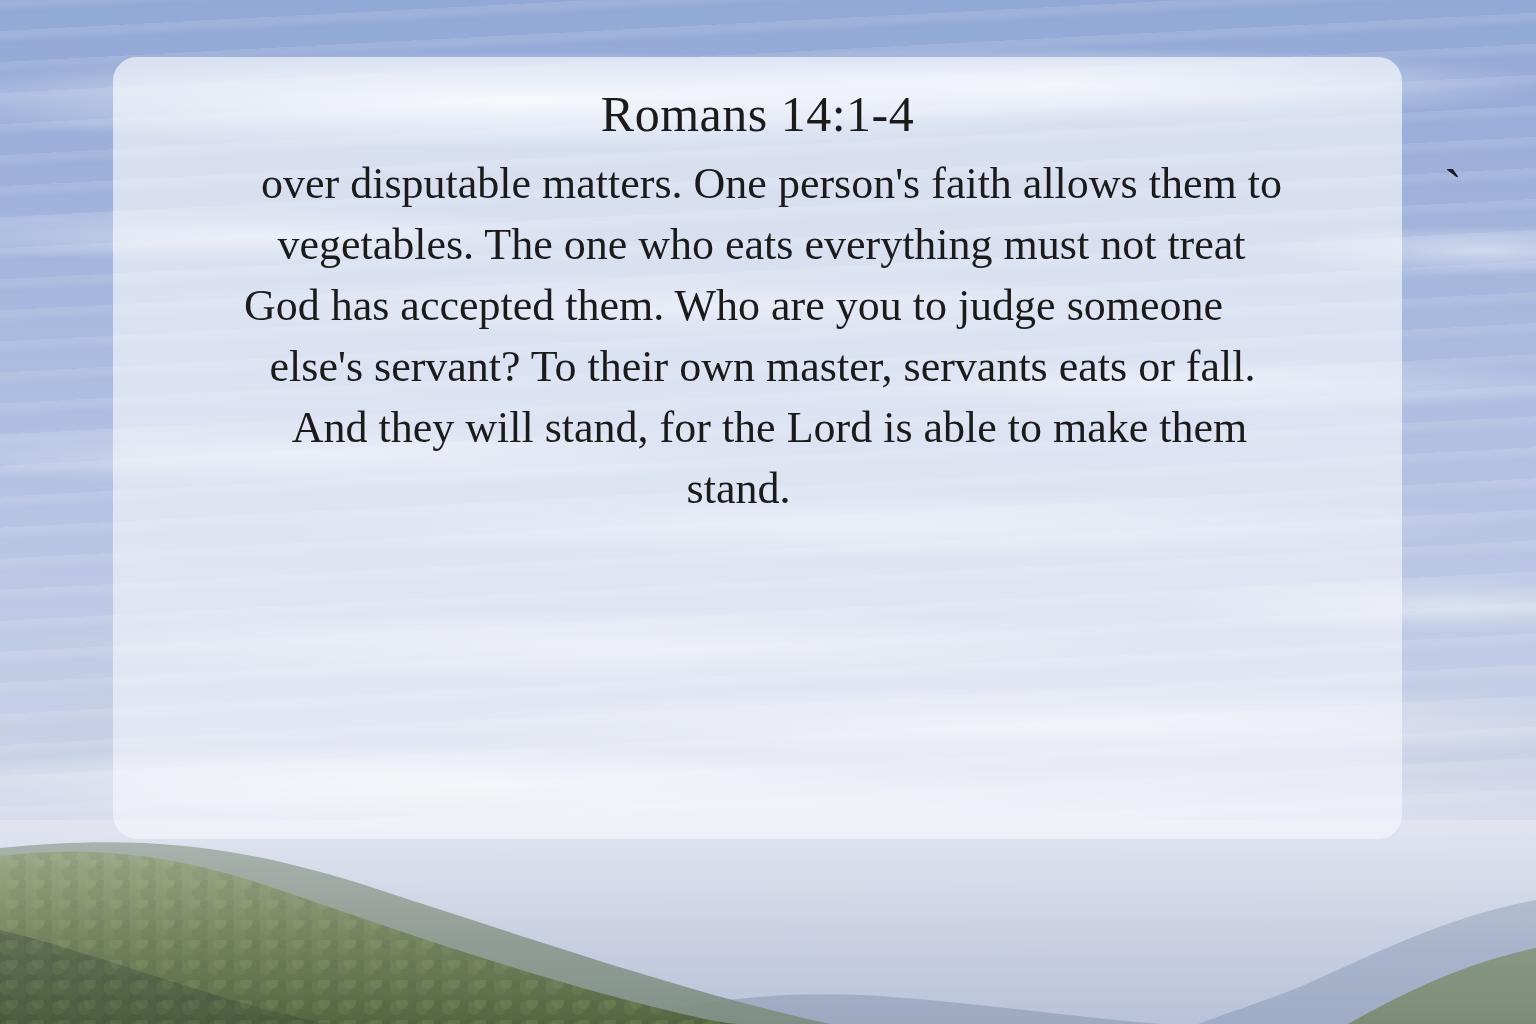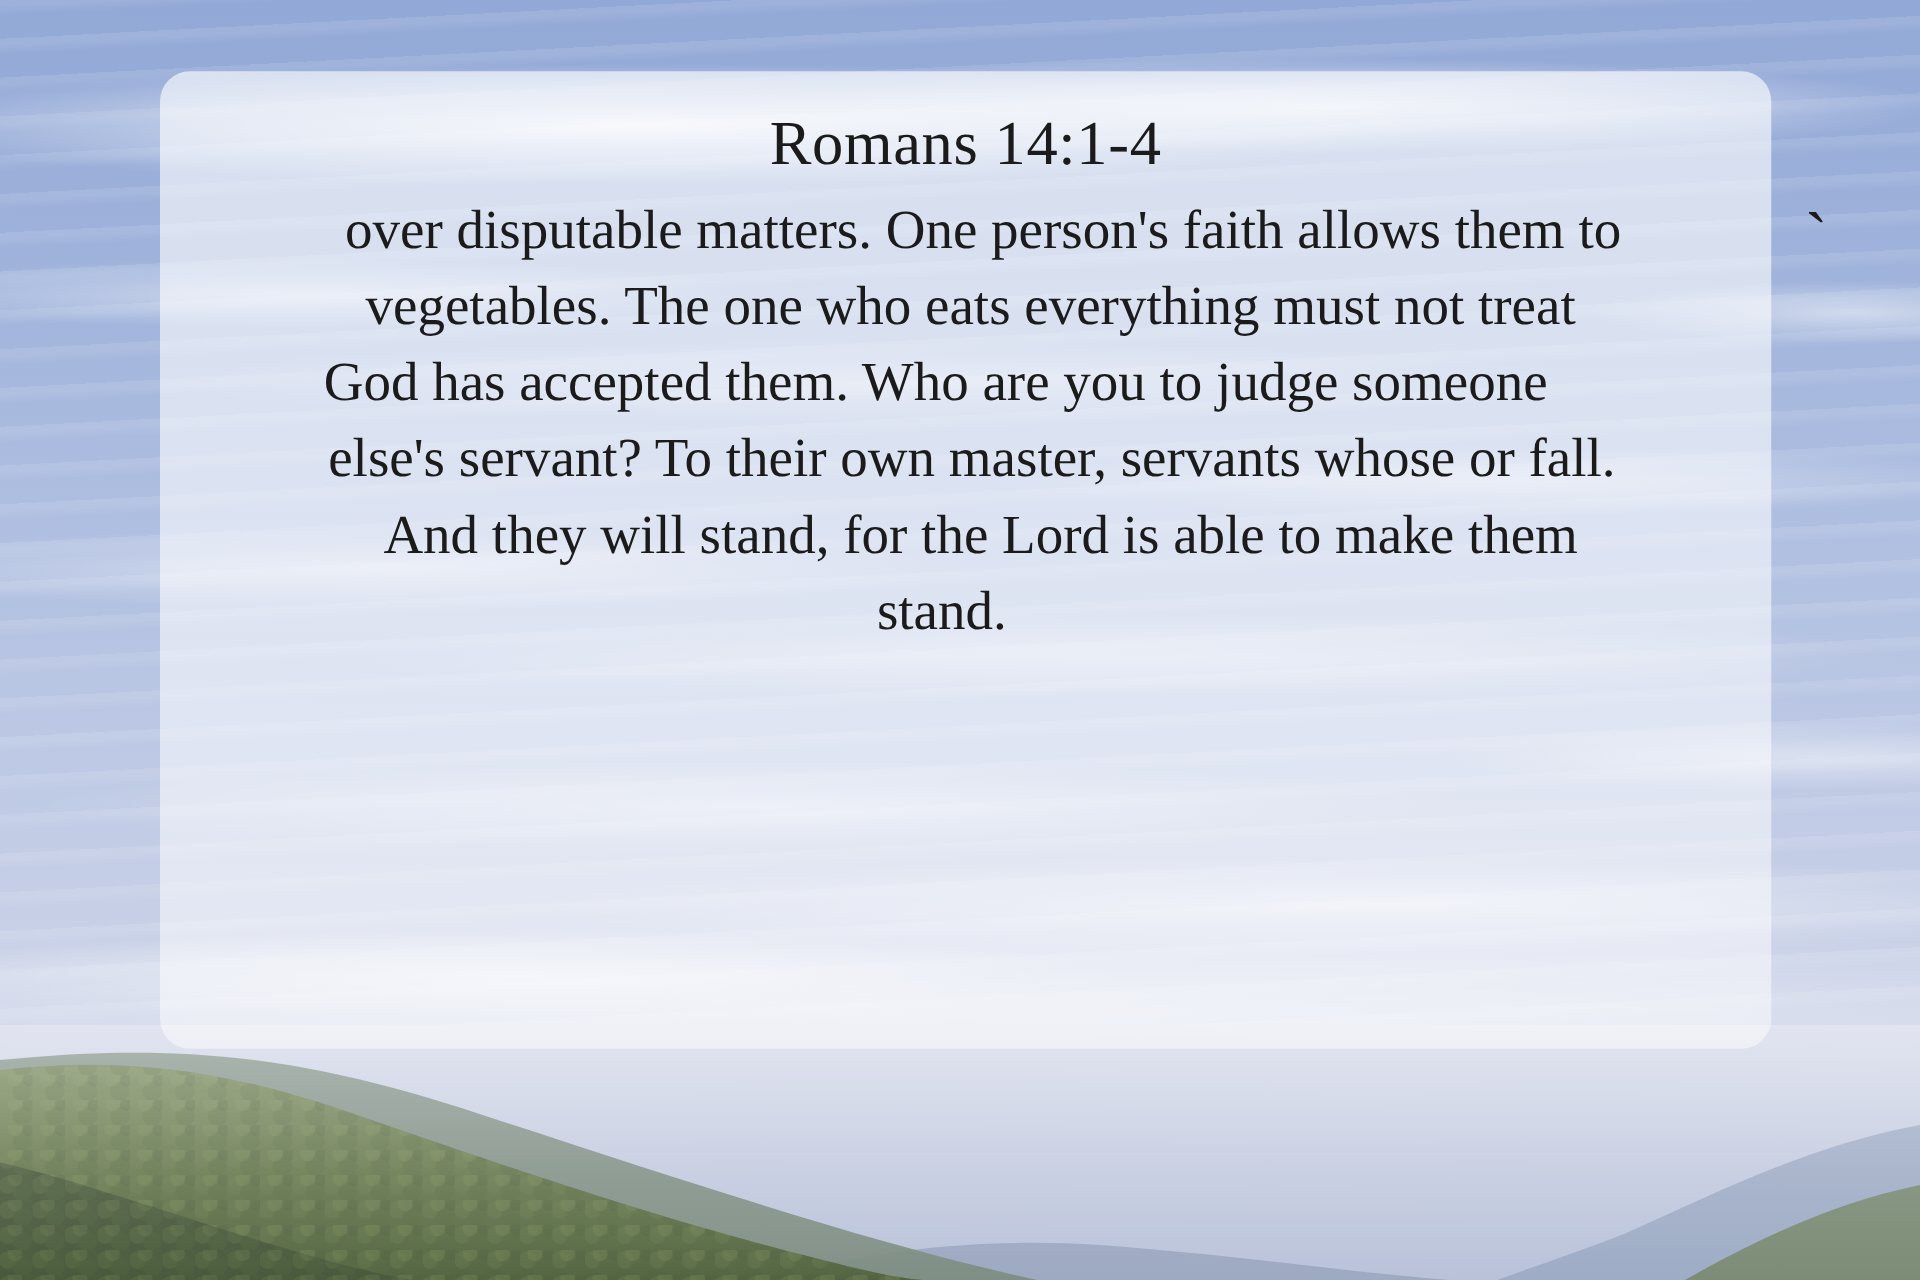--- a/index.html
+++ b/index.html
@@ -31,21 +31,21 @@
         rgba(255,255,255,0) 13px, rgba(255,255,255,0) 31px),
       linear-gradient(180deg,
         #92a8d6 0%, #9db1da 18%, #adbde0 38%,
         #bcc8e4 58%, #ccd3e8 78%, #d9dded 92%, #dfe2ef 100%);
   }
   
   .landscape{position:absolute;inset:0;z-index:2;}
   
   .panel{
     position:absolute;z-index:3;
-    left:128px;top:57px;width:1289px;height:782px;
+    left:113px;top:57px;width:1289px;height:782px;
     border-radius:24px;
     background:linear-gradient(180deg, rgba(255,255,255,0.62) 0%, rgba(255,255,255,0.55) 55%, rgba(255,255,255,0.48) 100%);
     box-sizing:border-box;
     padding:26px 56px 0 56px;
     color:#1b1b1b;
   }
   .verse-title{
     text-align:center;
     font-size:50px;
     line-height:62px;
@@ -130,21 +130,21 @@
 
     <rect x="0" y="820" width="1536" height="204" fill="url(#hazeDiag)"></rect>
   </svg>
 
   <div class="panel">
     <div class="verse-title">Romans 14:1-4</div>
     <div class="verse-body">
       <div class="verse-line">over disputable matters. One person's faith allows them to</div>
       <div class="verse-line">vegetables. The one who eats everything must not treat</div>
       <div class="verse-line">God has accepted them. Who are you to judge someone</div>
-      <div class="verse-line">else's servant? To their own master, servants whose or fall.</div>
+      <div class="verse-line">else's servant? To their own master, servants eats or fall.</div>
       <div class="verse-line">And they will stand, for the Lord is able to make them</div>
       <div class="verse-line">stand.</div>
     </div>
   </div>
 
   <span class="stray">`</span>
 
 </div>
 
 </body></html>

